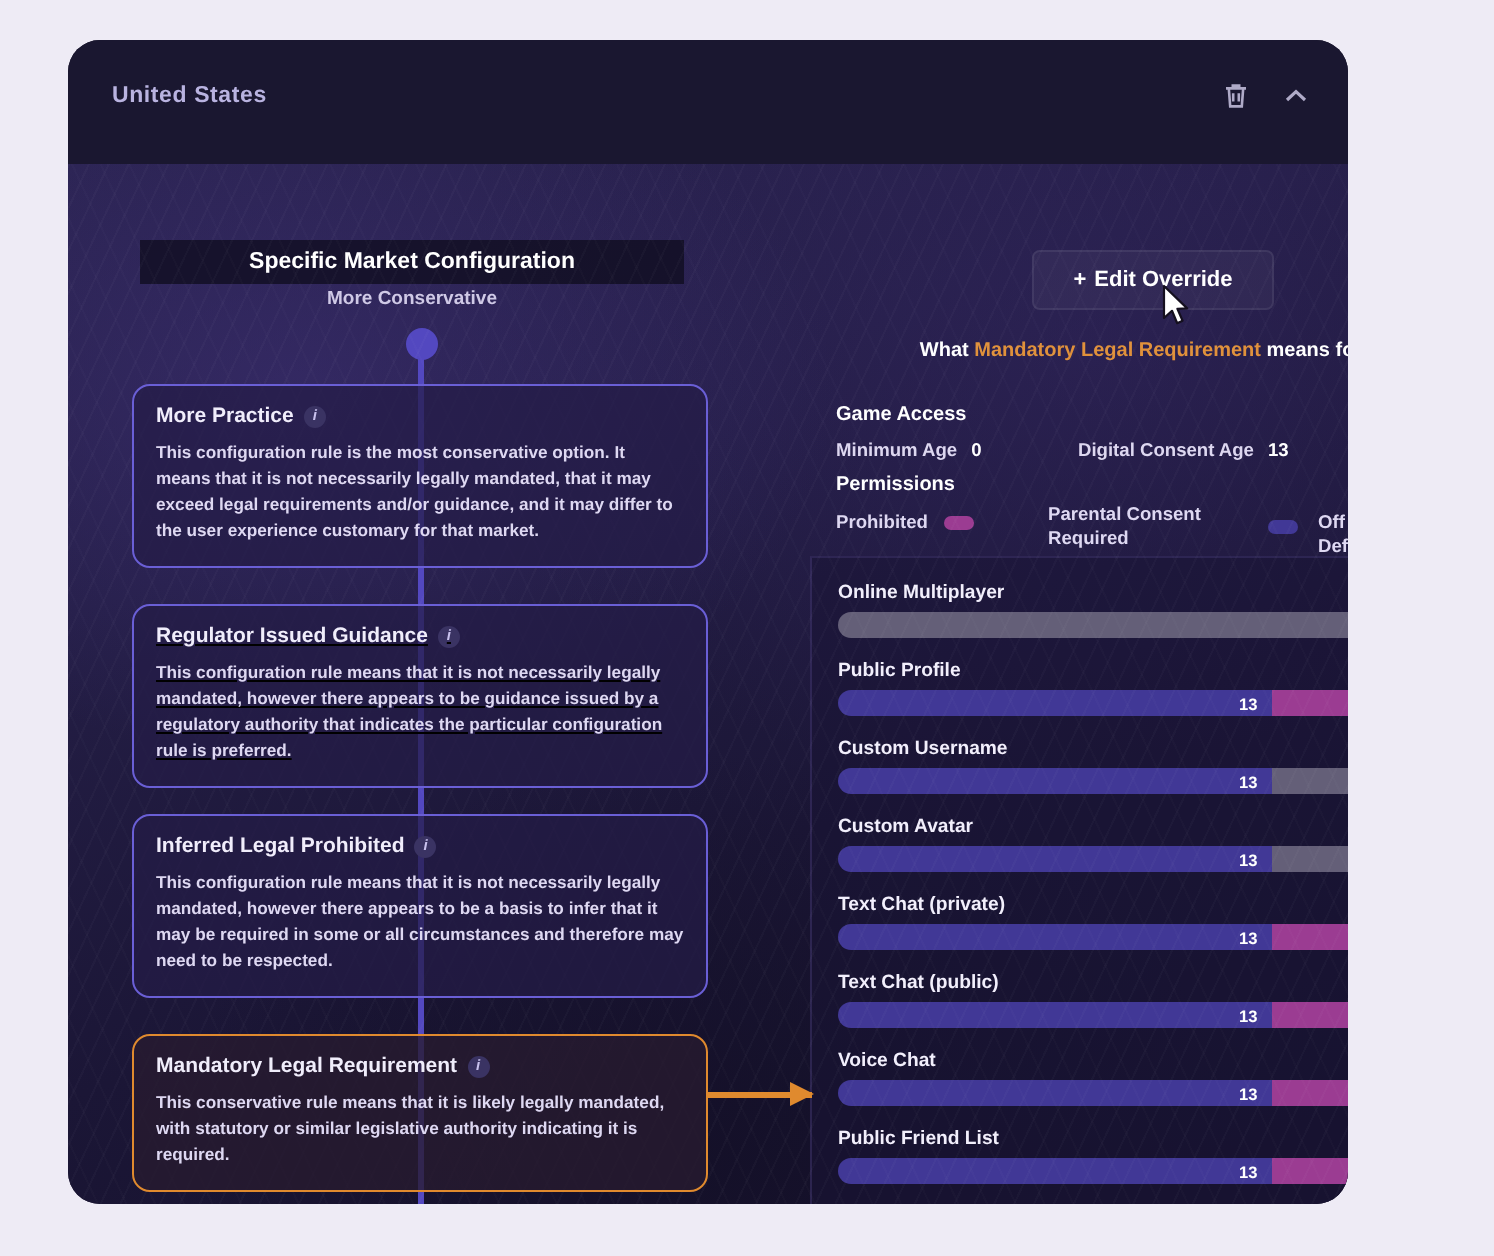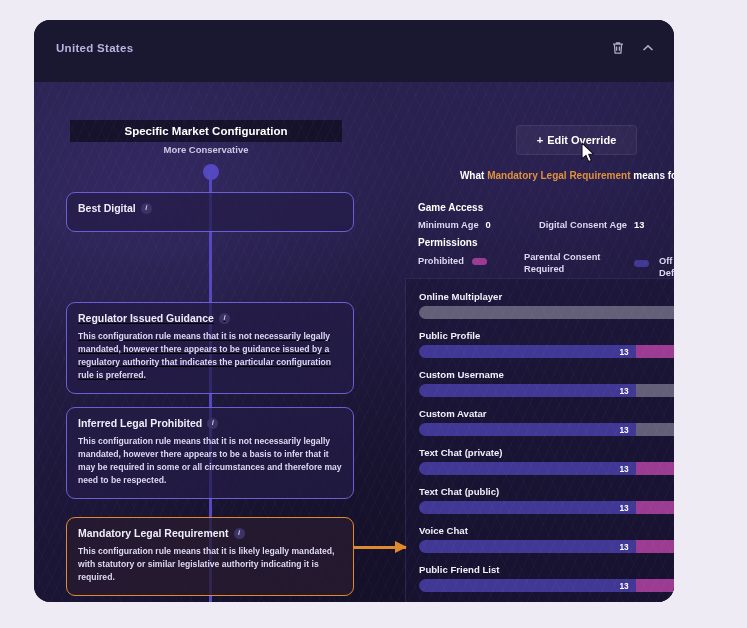--- a/index.html
+++ b/index.html
@@ -216,23 +216,24 @@
       <div class="flow">
         <div class="flow-head">
           <span class="flow-head-txt">Specific Market Configuration</span>
         </div>
         <div class="flow-sub">More Conservative</div>
         <div class="node-dot"></div>
         <div class="spine"></div>
 
         <div class="fcard c1">
           <div class="fcard-title">
-            <span>Best Digital</span>
+            <span>More Practice</span>
             <span class="info-i">i</span>
           </div>
+          <div class="fcard-body">This configuration rule is the most conservative option. It means that it is not necessarily legally mandated, that it may exceed legal requirements and/or guidance, and it may differ to the user experience customary for that market.</div>
         </div>
 
         <div class="fcard c2">
           <div class="fcard-title">
             <span>Regulator Issued Guidance</span>
             <span class="info-i">i</span>
           </div>
           <div class="fcard-body">This configuration rule means that it is not necessarily legally mandated, however there appears to be guidance issued by a regulatory authority that indicates the particular configuration rule is preferred.</div>
         </div>
 
@@ -242,21 +243,21 @@
             <span class="info-i">i</span>
           </div>
           <div class="fcard-body">This configuration rule means that it is not necessarily legally mandated, however there appears to be a basis to infer that it may be required in some or all circumstances and therefore may need to be respected.</div>
         </div>
 
         <div class="fcard c4 accent">
           <div class="fcard-title">
             <span>Mandatory Legal Requirement</span>
             <span class="info-i">i</span>
           </div>
-          <div class="fcard-body">This configuration rule means that it is likely legally mandated, with statutory or similar legislative authority indicating it is required.</div>
+          <div class="fcard-body">This conservative rule means that it is likely legally mandated, with statutory or similar legislative authority indicating it is required.</div>
         </div>
 
         <div class="arrow-out"></div>
       </div>
 
       <div class="right">
 
         <div class="edit-btn">
           <span>+</span>
           <span>Edit Override</span>

